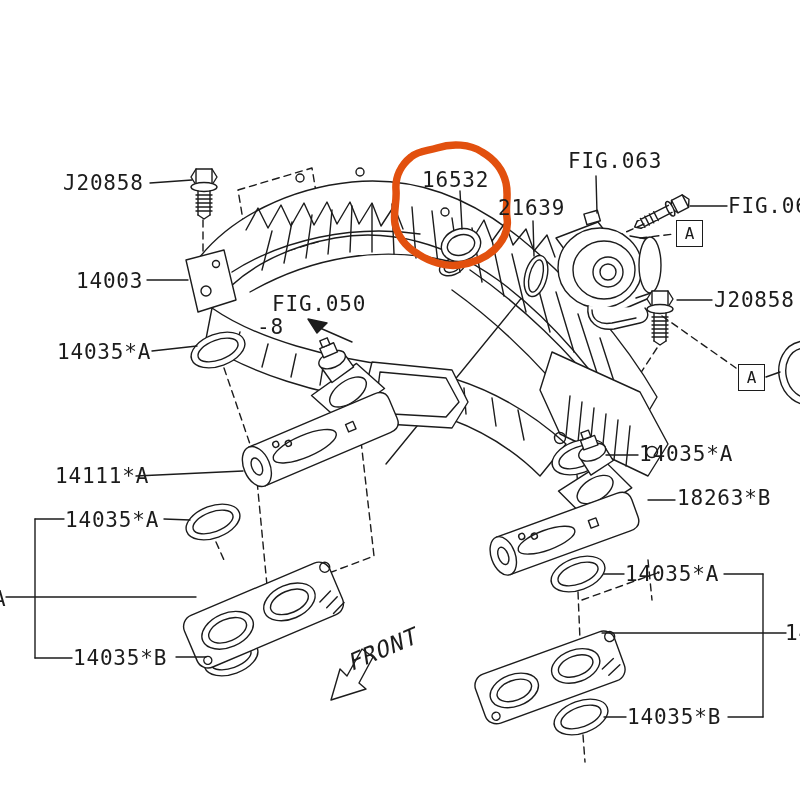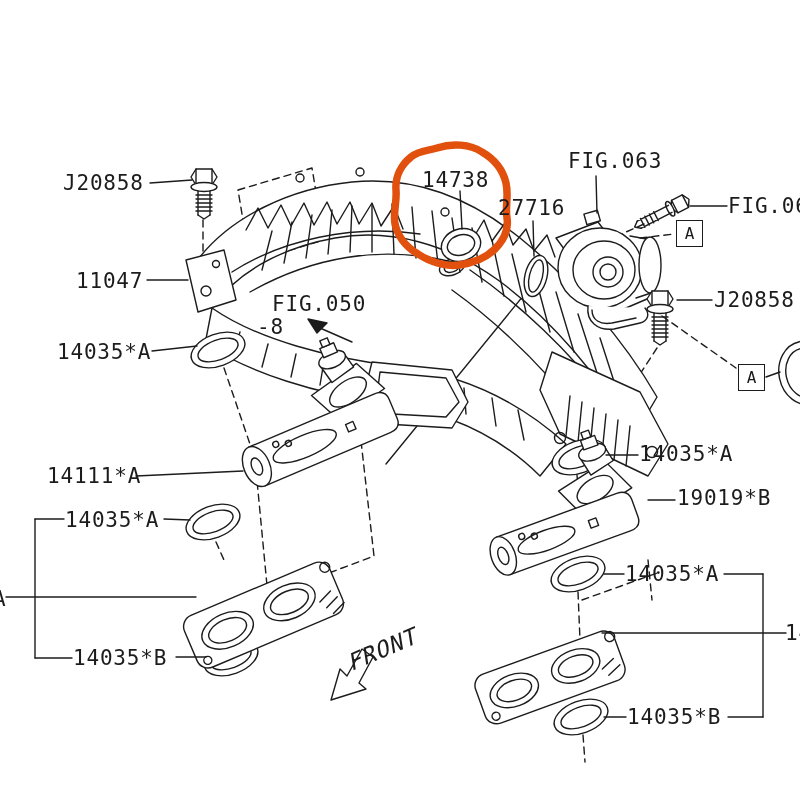--- a/index.html
+++ b/index.html
@@ -269,35 +269,35 @@
     <path d="M320,328 L352,342"></path>
   </g>
 
   <path d="M331,700 L340,669 L347,676 L362,649 L373,657 L359,683 L366,689 Z"></path>
  </g>
 
  <path d="M437,148 C452,143 470,144 482,152 C494,159 503,170 506,183 C509,196 505,205 507,218 C509,231 503,241 495,249 C486,258 473,263 459,265 C446,267 430,262 418,254 C406,247 398,237 395,224 C393,212 397,202 396,190 C395,177 401,165 411,157 C419,150 428,151 437,148 Z" fill="none" stroke="#e2500e" stroke-width="7.5" stroke-linejoin="round" stroke-linecap="round"></path>
 </svg>
 
 <div class="lbl" style="left:63px;top:171px">J20858</div>
-<div class="lbl" style="left:76px;top:269px">11047</div>
+<div class="lbl" style="left:76px;top:269px">14003</div>
 <div class="lbl" style="left:272px;top:292px">FIG.050</div>
 <div class="lbl" style="left:257px;top:315px">-8</div>
 <div class="lbl" style="left:57px;top:340px">14035*A</div>
-<div class="lbl" style="left:47px;top:464px">14111*A</div>
+<div class="lbl" style="left:55px;top:464px">14111*A</div>
 <div class="lbl" style="left:65px;top:508px">14035*A</div>
 <div class="lbl" style="left:73px;top:646px">14035*B</div>
 <div class="lbl" style="left:-7px;top:587px">A</div>
-<div class="lbl" style="left:422px;top:168px">14738</div>
-<div class="lbl" style="left:498px;top:196px">27716</div>
+<div class="lbl" style="left:422px;top:168px">16532</div>
+<div class="lbl" style="left:498px;top:196px">21639</div>
 <div class="lbl" style="left:568px;top:149px">FIG.063</div>
 <div class="lbl" style="left:728px;top:194px">FIG.06</div>
 <div class="lbl" style="left:714px;top:288px">J20858</div>
 <div class="lbl" style="left:639px;top:442px">14035*A</div>
-<div class="lbl" style="left:677px;top:486px">19019*B</div>
+<div class="lbl" style="left:677px;top:486px">18263*B</div>
 <div class="lbl" style="left:625px;top:562px">14035*A</div>
 <div class="lbl" style="left:627px;top:705px">14035*B</div>
 <div class="lbl" style="left:785px;top:621px">14</div>
 
 <div class="refbox" style="left:676px;top:220px">
   <span>A</span>
 </div>
 <div class="refbox" style="left:738px;top:364px">
   <span>A</span>
 </div>

